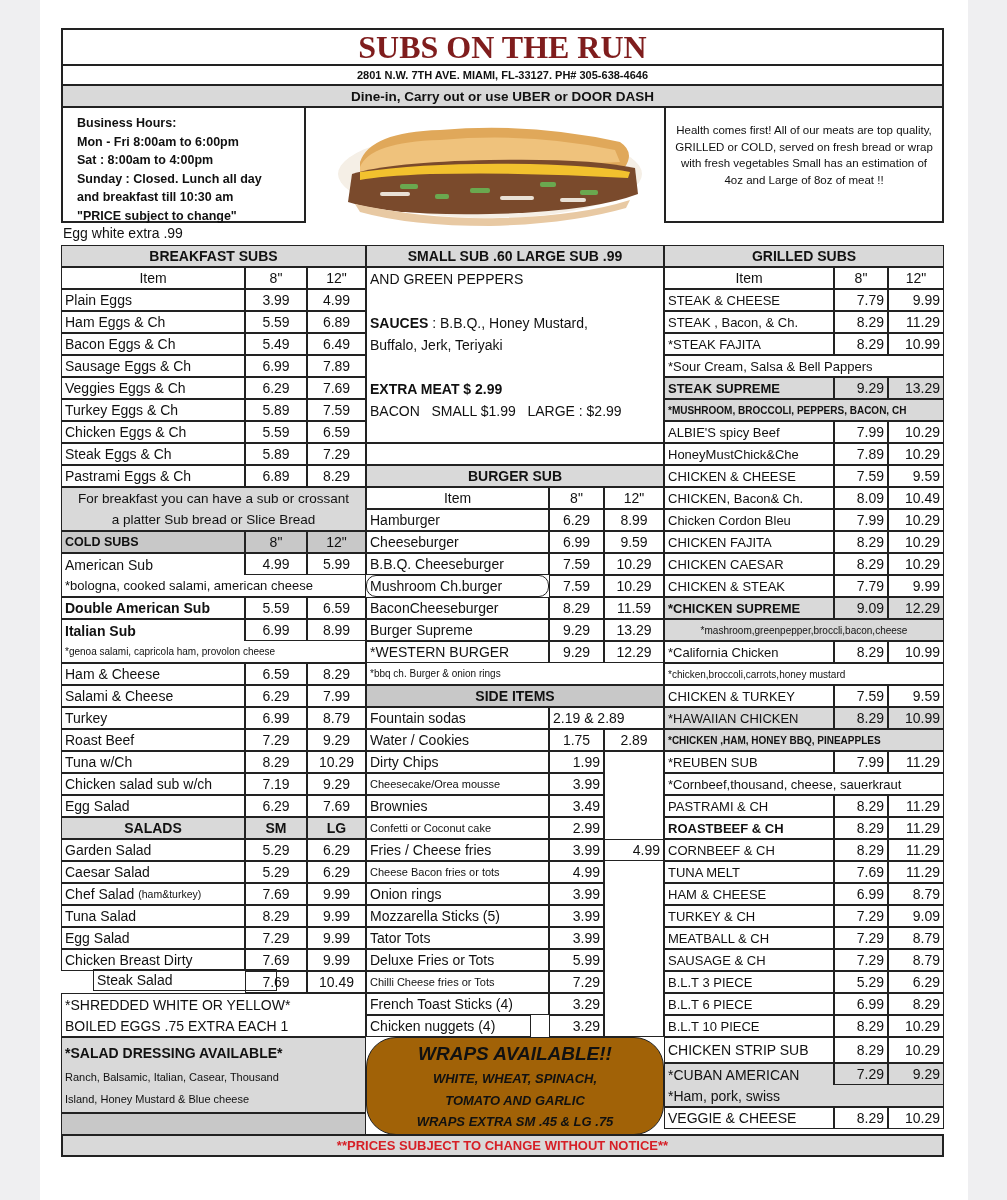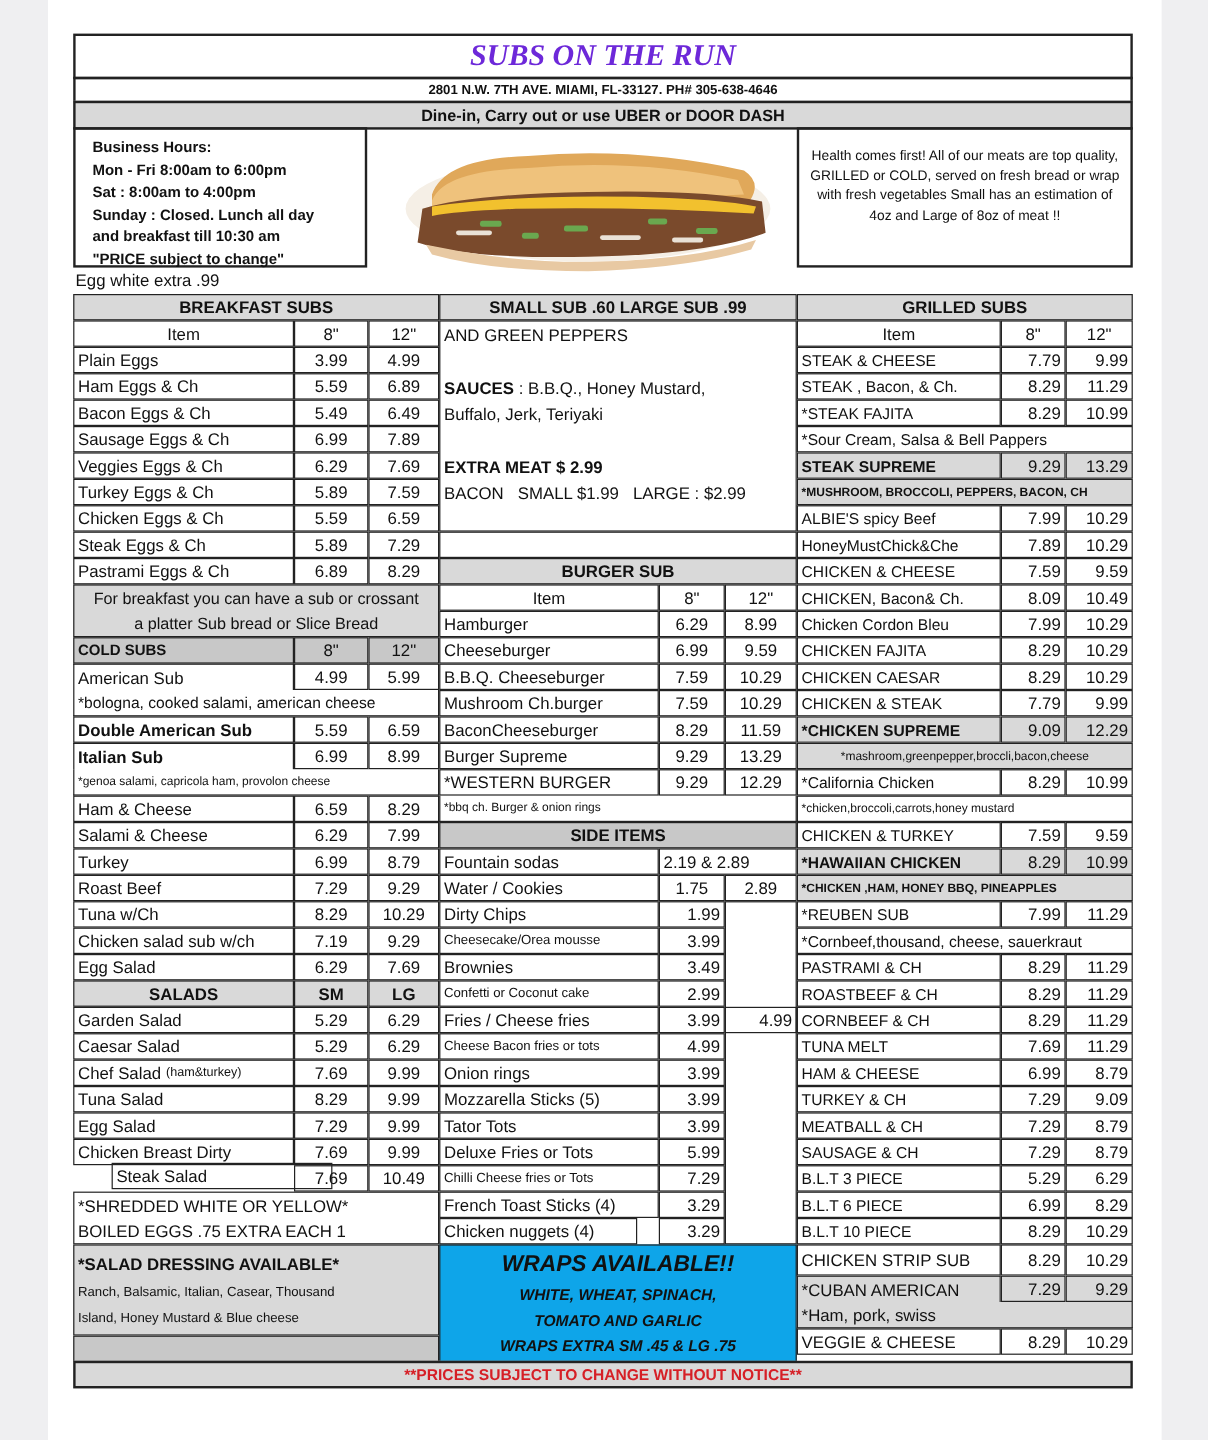--- a/index.html
+++ b/index.html
@@ -11,21 +11,21 @@
   .box { border: 2px solid #222; }
   .cell { position: absolute; border: 1px solid #222; display: flex; align-items: center; overflow: hidden; white-space: nowrap; font-size: 14px; padding: 0 3px; }
   .c { justify-content: center; }
   .r { justify-content: flex-end; }
   .g { background: #d9d9d9; }
   .gd { background: #c8c8c8; }
   .b { font-weight: bold; }
   .sm { font-size: 11px; }
   .xs { font-size: 10px; }
 
-  .title { font-family: "Liberation Serif", serif; font-weight: bold; color: #6d28d9; font-size: 25px; letter-spacing: 0px; font-style: italic; }
+  .title { font-family: "Liberation Serif", serif; font-weight: bold; color: #7f1d1d; font-size: 32px; letter-spacing: 0px; }
   .hours { font-size: 12.5px; font-weight: bold; line-height: 18.5px; padding: 6px 0 0 14px; }
   .health { font-size: 11.5px; text-align: center; line-height: 16.5px; padding: 14px 8px 0 8px; white-space: normal; }
   .red { color: #d61f26; font-weight: bold; }
   .wraps { font-style: italic; font-weight: bold; text-align: center; }
 </style>
 </head>
 <body>
 
 <div class="paper"></div>
 
@@ -229,36 +229,36 @@
 
   <div class="cell c b gd" style="left:0;top:440px;width:298px;height:22px;">SIDE ITEMS</div>
   <div class="cell" style="left:0;top:462px;width:183px;height:22px;">Fountain sodas</div>
   <div class="cell" style="left:183px;top:462px;width:115px;height:22px;">2.19 &amp; 2.89</div>
   <div class="cell" style="left:0;top:484px;width:183px;height:22px;">Water / Cookies</div>
   <div class="cell c" style="left:183px;top:484px;width:55px;height:22px;">1.75</div>
   <div class="cell c" style="left:238px;top:484px;width:60px;height:22px;">2.89</div>
   <div class="cell" style="left:238px;top:506px;width:60px;height:286px;"></div>
   <div id="side-rows"></div>
 
-  <div class="cell wraps" style="left:0;top:792px;width:298px;height:98px;background:#0ea5e9;flex-direction:column;justify-content:space-around;padding:2px 0;">
+  <div class="cell wraps" style="left:0;top:792px;width:298px;height:98px;background:#a16207;flex-direction:column;justify-content:space-around;padding:2px 0;border-radius:30px;">
     <span style="font-size:19px;">WRAPS AVAILABLE!!</span>
     <span style="font-size:13px;">WHITE, WHEAT, SPINACH,</span>
     <span style="font-size:13px;">TOMATO AND GARLIC</span>
     <span style="font-size:13px;">WRAPS EXTRA SM .45 &amp; LG .75</span>
   </div>
 <div class="cell " style="left:0;top:264px;width:183px;height:22px;">Hamburger</div>
     <div class="cell c" style="left:183px;top:264px;width:55px;height:22px;">6.29</div>
     <div class="cell c" style="left:238px;top:264px;width:60px;height:22px;">8.99</div>
     <div class="cell " style="left:0;top:286px;width:183px;height:22px;">Cheeseburger</div>
     <div class="cell c" style="left:183px;top:286px;width:55px;height:22px;">6.99</div>
     <div class="cell c" style="left:238px;top:286px;width:60px;height:22px;">9.59</div>
     <div class="cell " style="left:0;top:308px;width:183px;height:22px;">B.B.Q. Cheeseburger</div>
     <div class="cell c" style="left:183px;top:308px;width:55px;height:22px;">7.59</div>
     <div class="cell c" style="left:238px;top:308px;width:60px;height:22px;">10.29</div>
-    <div class="cell " style="left:0;top:330px;width:183px;height:22px;">Mushroom Ch.burger</div>
+    <div class="cell " style="left:0;top:330px;width:183px;height:22px;border-radius:10px;">Mushroom Ch.burger</div>
     <div class="cell c" style="left:183px;top:330px;width:55px;height:22px;">7.59</div>
     <div class="cell c" style="left:238px;top:330px;width:60px;height:22px;">10.29</div>
     <div class="cell " style="left:0;top:352px;width:183px;height:22px;">BaconCheeseburger</div>
     <div class="cell c" style="left:183px;top:352px;width:55px;height:22px;">8.29</div>
     <div class="cell c" style="left:238px;top:352px;width:60px;height:22px;">11.59</div>
     <div class="cell " style="left:0;top:374px;width:183px;height:22px;">Burger Supreme</div>
     <div class="cell c" style="left:183px;top:374px;width:55px;height:22px;">9.29</div>
     <div class="cell c" style="left:238px;top:374px;width:60px;height:22px;">13.29</div>
     <div class="cell " style="left:0;top:396px;width:183px;height:22px;">*WESTERN BURGER</div>
     <div class="cell c" style="left:183px;top:396px;width:55px;height:22px;">9.29</div>
@@ -351,32 +351,32 @@
     <div class="cell g r" style="left:170px;top:352px;width:54px;height:22px;">9.09</div>
     <div class="cell g r" style="left:224px;top:352px;width:56px;height:22px;">12.29</div>
     <div class="cell g c xs" style="left:0;top:374px;width:280px;height:22px;font-size:;">*mashroom,greenpepper,broccli,bacon,cheese</div>
     <div class="cell " style="left:0;top:396px;width:170px;height:22px;font-size:13px;">*California Chicken</div>
     <div class="cell r" style="left:170px;top:396px;width:54px;height:22px;">8.29</div>
     <div class="cell r" style="left:224px;top:396px;width:56px;height:22px;">10.99</div>
     <div class="cell xs" style="left:0;top:418px;width:280px;height:22px;font-size:;">*chicken,broccoli,carrots,honey mustard</div>
     <div class="cell " style="left:0;top:440px;width:170px;height:22px;font-size:13px;">CHICKEN &amp; TURKEY</div>
     <div class="cell r" style="left:170px;top:440px;width:54px;height:22px;">7.59</div>
     <div class="cell r" style="left:224px;top:440px;width:56px;height:22px;">9.59</div>
-    <div class="cell g " style="left:0;top:462px;width:170px;height:22px;font-size:13px;font-weight:bold;">*HAWAIIAN CHICKEN</div>
+    <div class="cell g " style="left:0;top:462px;width:170px;height:22px;font-size:13px;">*HAWAIIAN CHICKEN</div>
     <div class="cell g r" style="left:170px;top:462px;width:54px;height:22px;">8.29</div>
     <div class="cell g r" style="left:224px;top:462px;width:56px;height:22px;">10.99</div>
     <div class="cell g xs b" style="left:0;top:484px;width:280px;height:22px;font-size:;">*CHICKEN ,HAM, HONEY BBQ, PINEAPPLES</div>
     <div class="cell " style="left:0;top:506px;width:170px;height:22px;font-size:13px;">*REUBEN SUB</div>
     <div class="cell r" style="left:170px;top:506px;width:54px;height:22px;">7.99</div>
     <div class="cell r" style="left:224px;top:506px;width:56px;height:22px;">11.29</div>
     <div class="cell " style="left:0;top:528px;width:280px;height:22px;font-size:13px;">*Cornbeef,thousand, cheese, sauerkraut</div>
     <div class="cell " style="left:0;top:550px;width:170px;height:22px;font-size:13px;">PASTRAMI &amp; CH</div>
     <div class="cell r" style="left:170px;top:550px;width:54px;height:22px;">8.29</div>
     <div class="cell r" style="left:224px;top:550px;width:56px;height:22px;">11.29</div>
-    <div class="cell " style="left:0;top:572px;width:170px;height:22px;font-size:13px;">ROASTBEEF &amp; CH</div>
+    <div class="cell " style="left:0;top:572px;width:170px;height:22px;font-size:13px;font-weight:bold;">ROASTBEEF &amp; CH</div>
     <div class="cell r" style="left:170px;top:572px;width:54px;height:22px;">8.29</div>
     <div class="cell r" style="left:224px;top:572px;width:56px;height:22px;">11.29</div>
     <div class="cell " style="left:0;top:594px;width:170px;height:22px;font-size:13px;">CORNBEEF &amp; CH</div>
     <div class="cell r" style="left:170px;top:594px;width:54px;height:22px;">8.29</div>
     <div class="cell r" style="left:224px;top:594px;width:56px;height:22px;">11.29</div>
     <div class="cell " style="left:0;top:616px;width:170px;height:22px;font-size:13px;">TUNA MELT</div>
     <div class="cell r" style="left:170px;top:616px;width:54px;height:22px;">7.69</div>
     <div class="cell r" style="left:224px;top:616px;width:56px;height:22px;">11.29</div>
     <div class="cell " style="left:0;top:638px;width:170px;height:22px;font-size:13px;">HAM &amp; CHEESE</div>
     <div class="cell r" style="left:170px;top:638px;width:54px;height:22px;">6.99</div>

